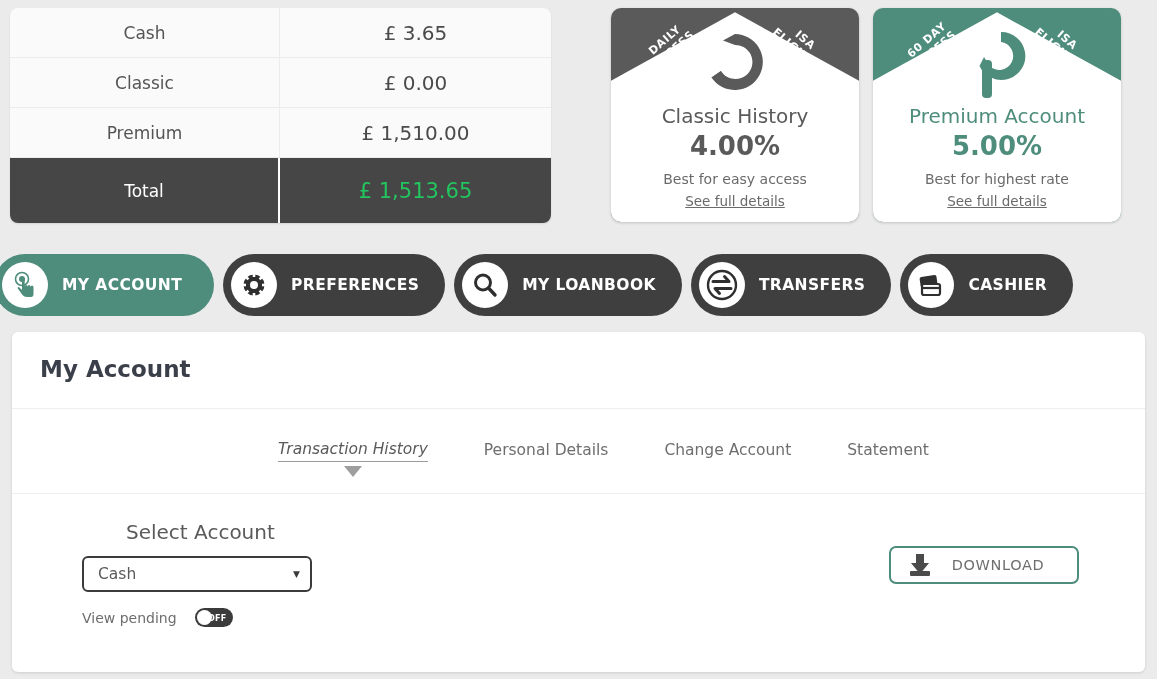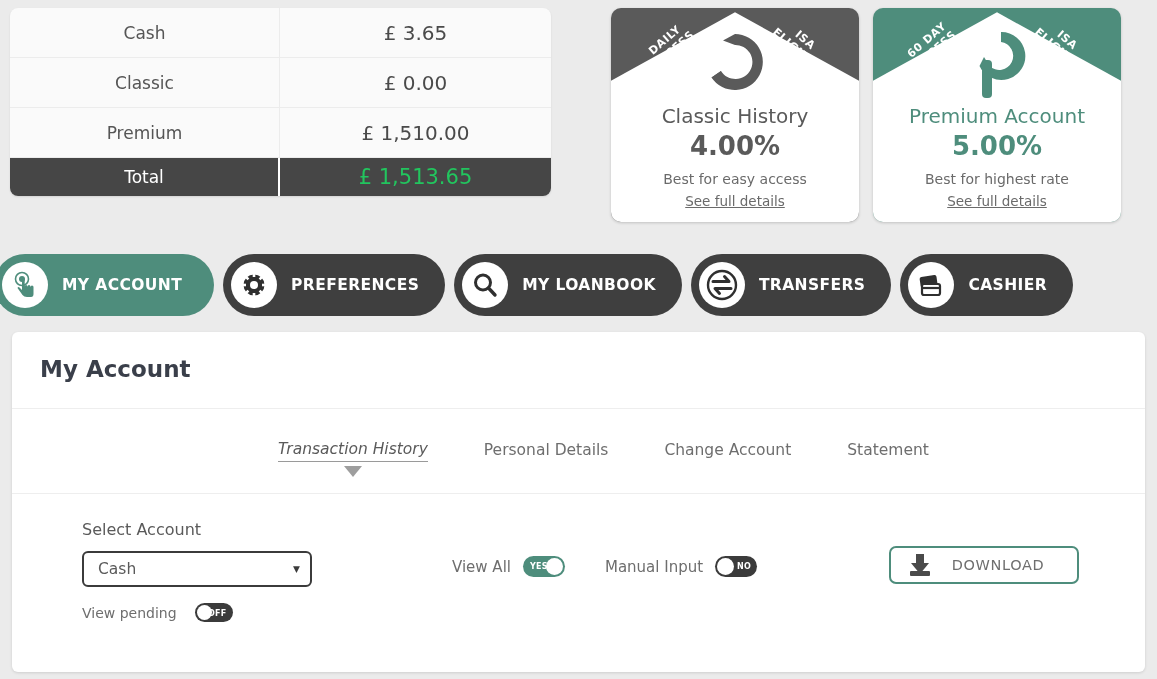--- a/index.html
+++ b/index.html
@@ -26,21 +26,21 @@
   .bal-row:last-child { border-bottom: none; }
   .bal-label {
     width: 270px; display: flex; align-items: center; justify-content: center;
     font-size: 17px; color: #555; font-weight: 400;
     border-right: 1px solid #ececec;
   }
   .bal-value {
     flex: 1; display: flex; align-items: center; justify-content: center;
     font-size: 20px; color: #4a4a4a; font-weight: 400;
   }
-  .bal-row.total { background: #464646; height: 38px; }
+  .bal-row.total { background: #464646; height: 65px; }
   .bal-row.total .bal-label { color: #fff; font-size: 17px; border-right: 2px solid #fff; }
   .bal-row.total .bal-value { color: #22c55e; font-size: 21px; }
 
   
   .cards { display: flex; gap: 14px; margin-left: 60px; }
   .pcard {
     position: relative; width: 248px; height: 214px;
     border-radius: 10px; overflow: hidden;
     background: #fff;
     box-shadow: 0 1px 3px rgba(0,0,0,0.18);
@@ -116,21 +116,21 @@
     margin-right: 56px; cursor: pointer; padding-bottom: 3px;
   }
   .subtab.active { color: #5a5a5a; border-bottom: 1px solid #9a9a9a; font-style: italic; }
   .subtab.active::after {
     content: ""; position: absolute; left: 50%; transform: translateX(-50%);
     bottom: -16px; border-left: 9px solid transparent;
     border-right: 9px solid transparent; border-top: 11px solid #9e9e9e;
   }
 
   .controls { position: relative; height: 150px; padding: 26px 0 0 70px; }
-  .sel-label { font-size: 16px; color: #5a5a5a; }
+  .sel-label { font-size: 20px; color: #5a5a5a; margin-left: 44px; }
   .select-box {
     margin-top: 12px; width: 230px; height: 36px;
     border: 2px solid #3b3b3b; border-radius: 6px;
     display: flex; align-items: center; padding: 0 10px 0 14px;
     font-size: 15.5px; color: #5a5a5a; cursor: pointer; background: #fff;
   }
   .select-box .caret { margin-left: auto; font-size: 9px; color: #3b3b3b; }
 
   .pending-row { display: flex; align-items: center; margin-top: 16px; gap: 18px; }
   .pending-row .txt { font-size: 14px; color: #6e6e6e; }
@@ -334,33 +334,20 @@
       </div>
 
       <div class="pending-row">
         <span class="txt">View pending</span>
         <span class="toggle off small">
           <span class="knob"></span>
           <span class="tg-text">OFF</span>
         </span>
       </div>
 
-      <div class="mid-toggles">
-        <span class="txt">View All</span>
-        <span class="toggle on">
-          <span class="knob"></span>
-          <span class="tg-text">YES</span>
-        </span>
-        <span class="gap"></span>
-        <span class="txt">Manual Input</span>
-        <span class="toggle off">
-          <span class="knob"></span>
-          <span class="tg-text">NO</span>
-        </span>
-      </div>
 
       <div class="dl-btn">
         <span class="dl-ico">
           <svg width="26" height="24" viewBox="0 0 26 24">
             <rect x="9" y="1" width="8" height="10" fill="#4a4a4a"></rect>
             <path d="M4 10 L22 10 L13 21 Z" fill="#4a4a4a"></path>
             <rect x="3" y="18" width="20" height="5" rx="1" fill="#4a4a4a"></rect>
           </svg>
         </span>
         <span class="dl-lbl">DOWNLOAD</span>

